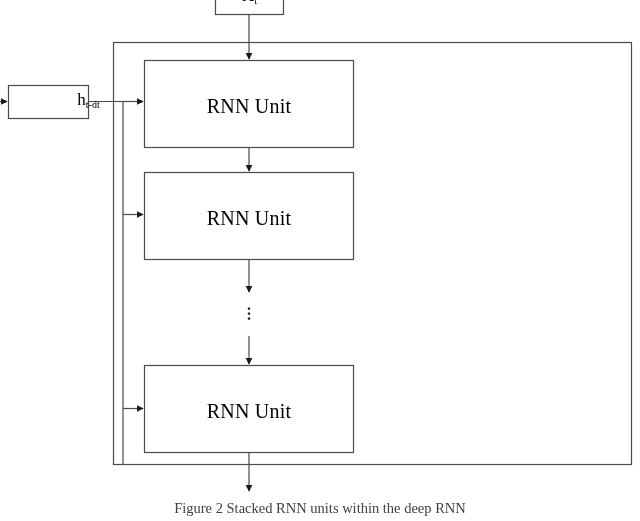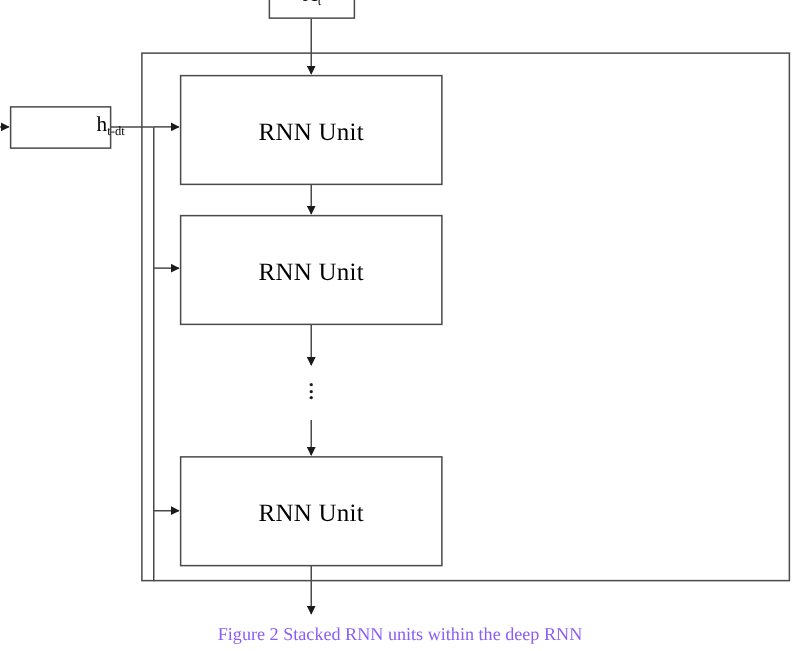--- a/index.html
+++ b/index.html
@@ -46,21 +46,21 @@
     position: relative;
     top: 3px;
   }
   .caption {
     position: absolute;
     left: 0;
     top: 500px;
     width: 640px;
     text-align: center;
     font-size: 14.5px;
-    color: #8b5cf6;
+    color: #404040;
     white-space: nowrap;
   }
   .ellipsis-dots {
     position: absolute;
     text-align: center;
     font-size: 16px;
     line-height: 5px;
     font-weight: bold;
     color: #1a1a1a;
   }

